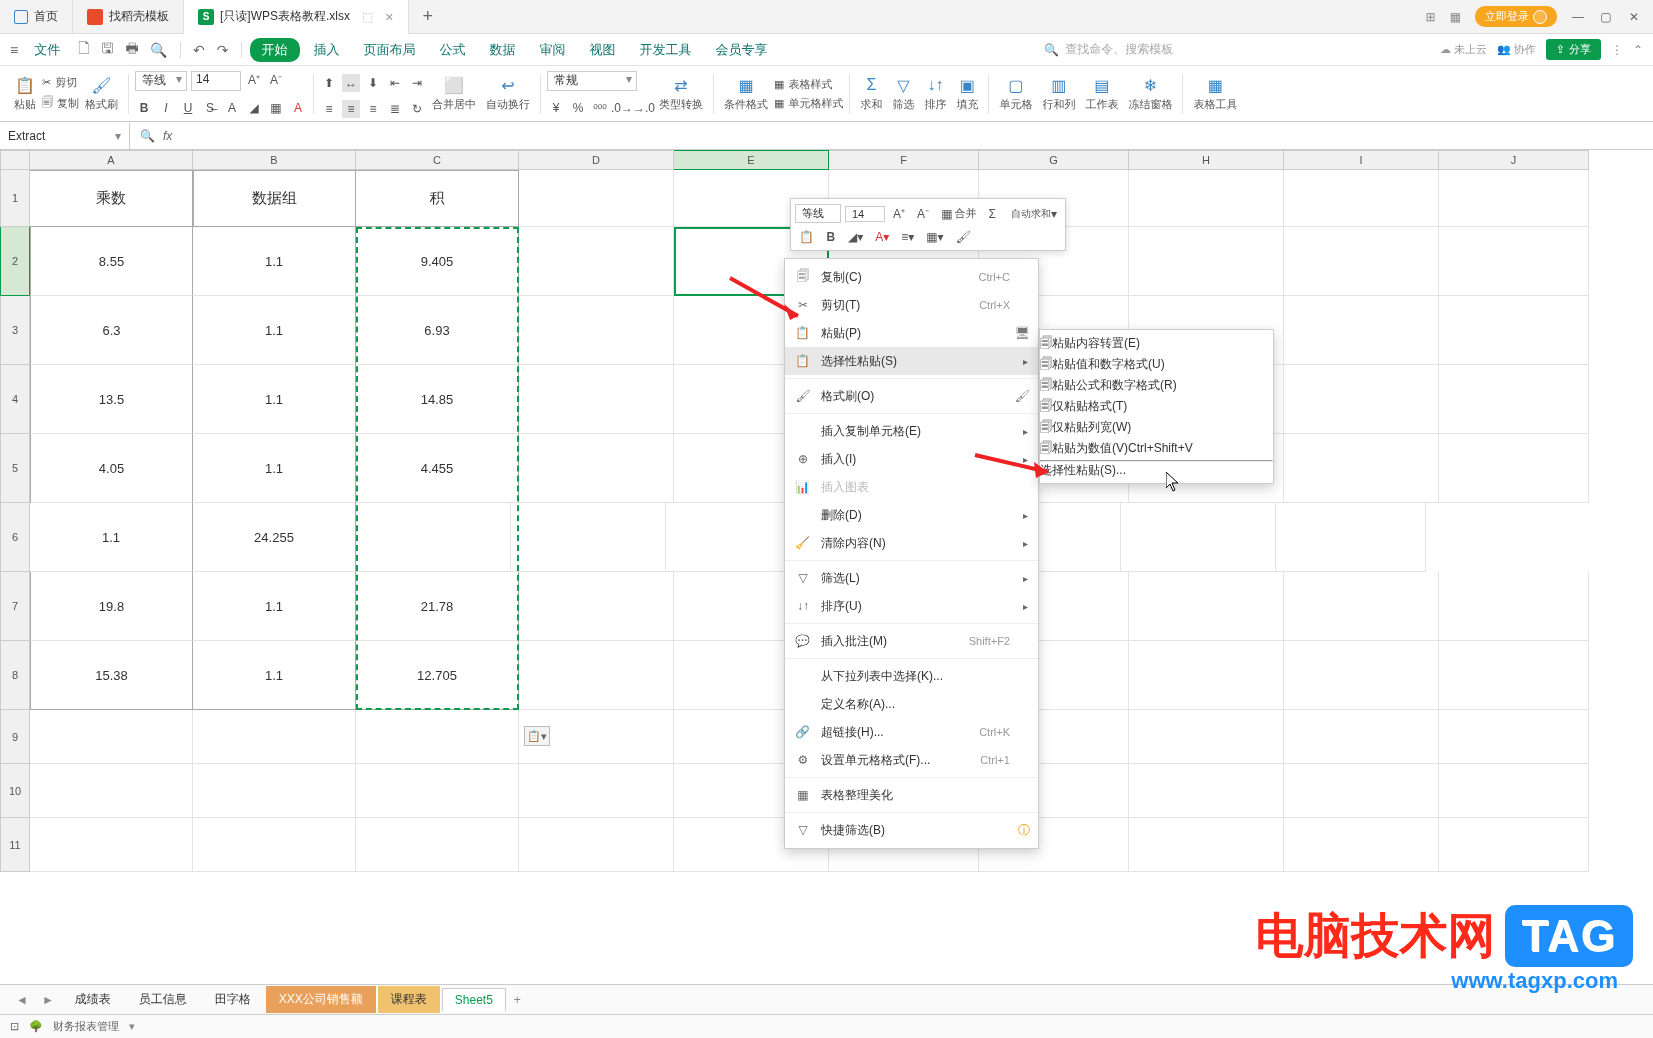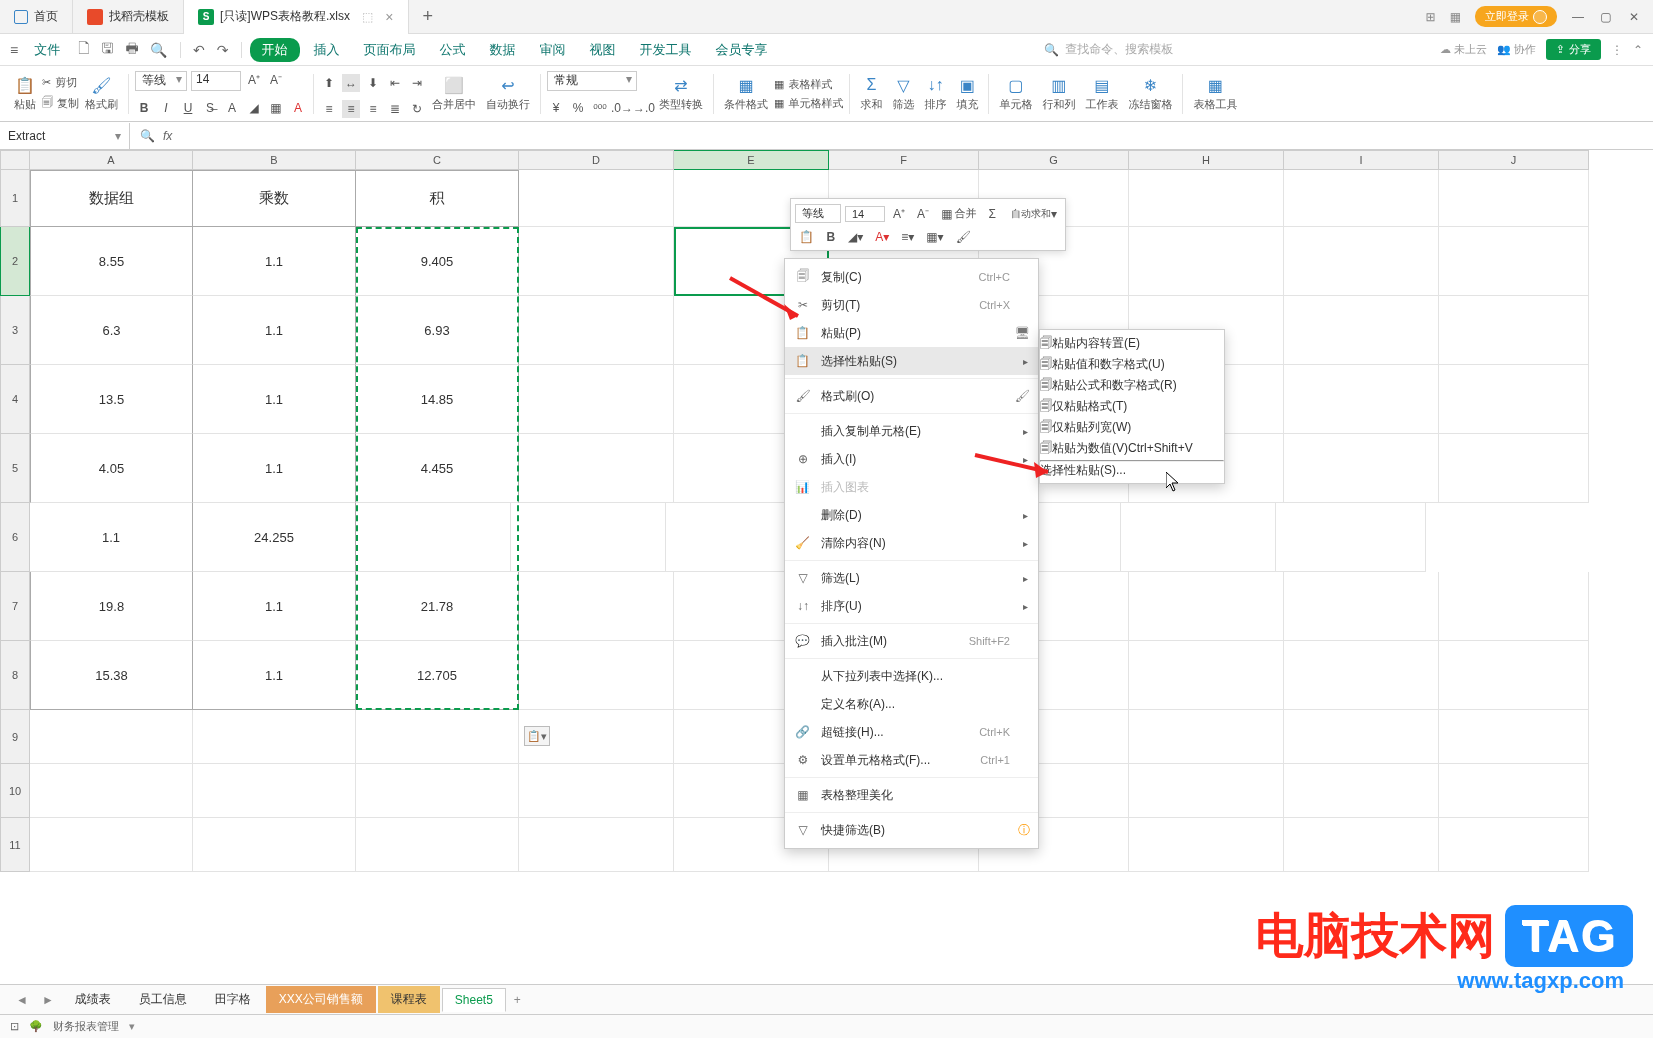--- a/index.html
+++ b/index.html
@@ -82,42 +82,42 @@
 .ctx-menu .mi { height: 28px; display: flex; align-items: center; padding: 0 28px 0 10px; gap: 10px; cursor: pointer; position: relative; }
 .ctx-menu .mi:hover, .ctx-menu .mi.hov { background: #e8e8e8; }
 .ctx-menu .mi .mi-ico { width: 16px; text-align: center; color: #666; }
 .ctx-menu .mi .mi-txt { flex: 1; }
 .ctx-menu .mi .mi-sc { color: #999; font-size: 11px; }
 .ctx-menu .mi .arrow { position: absolute; right: 10px; color: #666; font-size: 10px; }
 .ctx-menu .mi .right-ico { position: absolute; right: 8px; color: #777; }
 .ctx-menu .mi.disabled { color: #bbb; }
 .ctx-menu hr { border: none; border-top: 1px solid #eee; margin: 3px 0; }
 
-.sub-menu { position: absolute; background: #fff; border: 1px solid #ccc; box-shadow: 0 4px 12px rgba(0,0,0,.2); width: 186px; font-size: 12px; padding: 4px 0; }
+.sub-menu { position: absolute; background: #fff; border: 1px solid #ccc; box-shadow: 0 4px 12px rgba(0,0,0,.2); width: 235px; font-size: 12px; padding: 4px 0; }
 
 
 .arrow-red { position: absolute; pointer-events: none; }
 .arrow-line { stroke: #e22; stroke-width: 4; fill: none; }
 .arrow-head { fill: #e22; }
 
 
 .sheet-tabs { height: 30px; border-top: 1px solid #ccc; display: flex; align-items: center; padding: 0 10px; gap: 2px; font-size: 12px; background: #fafafa; }
 .sheet-tabs .nav { color: #888; padding: 0 6px; }
 .sheet-tab { padding: 4px 12px; border: 1px solid transparent; cursor: pointer; }
 .sheet-tab.active { background: #fff; border: 1px solid #ccc; border-bottom: 1px solid #fff; color: #0a9b4d; }
 .sheet-tab.colored1 { background: #e8a05a; color: #fff; }
 .sheet-tab.colored2 { background: #f0c26e; color: #333; }
 
 
 .statusbar { height: 24px; border-top: 1px solid #ccc; display: flex; align-items: center; padding: 0 10px; font-size: 11px; color: #666; gap: 10px; background: #fafafa; }
 
 
 .watermark { position: absolute; right: 20px; bottom: 70px; font-size: 48px; font-weight: bold; color: #ff2a1a; text-shadow: 1px 1px 0 #fff; pointer-events: none; display: flex; align-items: center; gap: 10px; }
 .watermark .tag-box { background: #1f8fff; color: #fff; border-radius: 10px; padding: 6px 16px; font-size: 44px; letter-spacing: 2px; }
-.watermark-url { position: absolute; right: 29px; bottom: 44px; font-size: 22px; color: #1f8fff; font-weight: bold; pointer-events: none; }
+.watermark-url { position: absolute; right: 35px; bottom: 44px; font-size: 22px; color: #1f8fff; font-weight: bold; pointer-events: none; }
 
 
 .paste-opt { position: absolute; width: 26px; height: 20px; border: 1px solid #bbb; background: #f4f4f4; display: flex; align-items: center; justify-content: center; font-size: 11px; color: #666; }
 
 
 .cursor-pointer { position: absolute; width: 14px; height: 20px; pointer-events: none; }
 </style>
 </head>
 <body>
 
@@ -348,22 +348,22 @@
     <div class="ch cw-e" style="background:#d4e8d4;border-color:#0a9b4d">E</div>
     <div class="ch cw-f">F</div>
     <div class="ch cw-g">G</div>
     <div class="ch cw-h">H</div>
     <div class="ch cw-i">I</div>
     <div class="ch cw-j">J</div>
   </div>
   <div class="rows" id="rows-container">
       <div class="row" style="height: 57px;">
         <div class="rh" style="height: 57px;">1</div>
+        <div class="cell cw-b hr br" style="height: 57px; font-weight: 400; font-size: 15px; border-right: 1px solid rgb(170, 170, 170); border-top: 1px solid rgb(170, 170, 170);">乘数</div>
         <div class="cell cw-a hr br" style="height: 57px; font-weight: 400; font-size: 15px; border-right: 1px solid rgb(170, 170, 170); border-left: 1px solid rgb(170, 170, 170); border-top: 1px solid rgb(170, 170, 170);">数据组</div>
-        <div class="cell cw-b hr br" style="height: 57px; font-weight: 400; font-size: 15px; border-right: 1px solid rgb(170, 170, 170); border-top: 1px solid rgb(170, 170, 170);">乘数</div>
         <div class="cell cw-c hr br" style="height: 57px; font-weight: 400; font-size: 15px; border-right: 1px solid rgb(170, 170, 170); border-top: 1px solid rgb(170, 170, 170);">积</div>
         <div class="cell cw-d" style="height: 57px;"></div>
         <div class="cell cw-e" style="height: 57px;"></div>
         <div class="cell cw-f" style="height: 57px;"></div>
         <div class="cell cw-g" style="height: 57px;"></div>
         <div class="cell cw-h" style="height: 57px;"></div>
         <div class="cell cw-i" style="height: 57px;"></div>
         <div class="cell cw-j" style="height: 57px;"></div>
       </div>
       <div class="row" style="height: 69px;">

